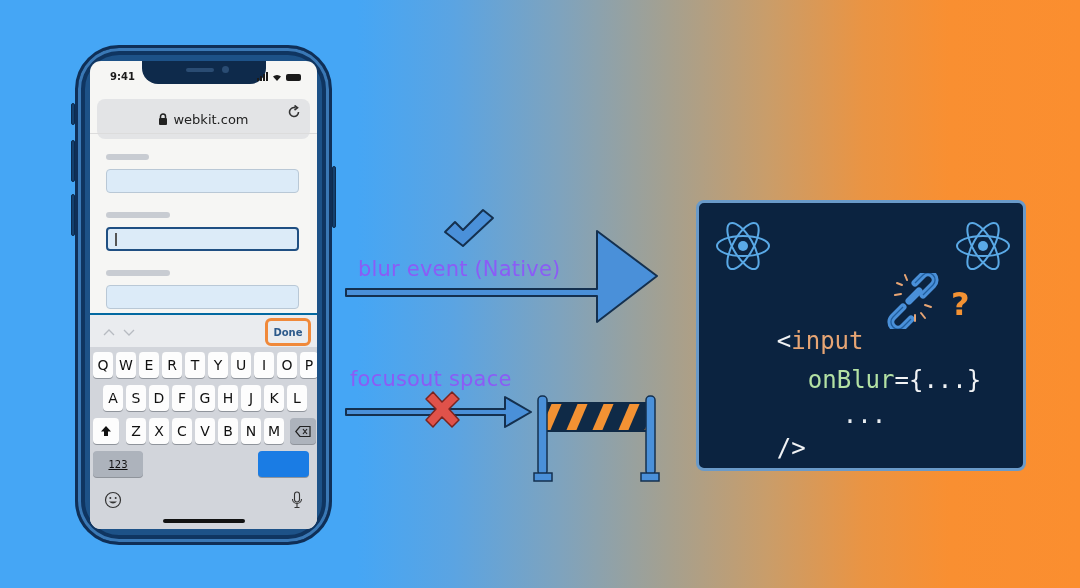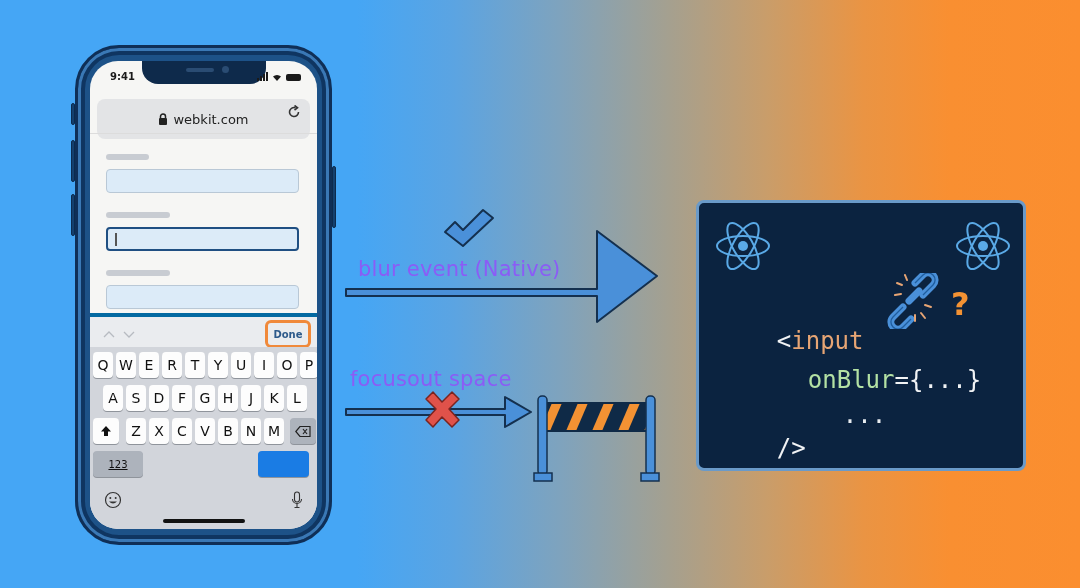--- a/index.html
+++ b/index.html
@@ -14,21 +14,21 @@
   .phone {
     position: absolute; left: 75px; top: 45px; width: 257px; height: 500px;
     border-radius: 44px;
     background: #1d5288;
     border: 3px solid #0f2f57;
     box-shadow: inset 0 0 0 3px #3a78b5, inset 0 0 0 7px #0f3561;
   }
   .side-btn { position: absolute; background: #14406e; border: 1px solid #0c2b4e; border-radius: 2px; }
   .phone-screen {
     position: absolute; left: 12px; top: 13px; right: 12px; bottom: 13px;
-    background: #f6f6f4; border-radius: 28px; overflow: hidden;
+    background: #f6f6f4; border-radius: 11px; overflow: hidden;
   }
   .notch {
     position: absolute; left: 50%; top: 0; transform: translateX(-50%);
     width: 124px; height: 23px; background: #0e2a4b; border-radius: 0 0 16px 16px;
   }
   .notch .speaker { position: absolute; left: 44px; top: 7px; width: 28px; height: 4px; background: #2a4c73; border-radius: 2px; }
   .notch .camera { position: absolute; left: 80px; top: 5px; width: 7px; height: 7px; background: #2a4c73; border-radius: 50%; }
   .status-time { position: absolute; left: 20px; top: 10px; font-size: 10px; font-weight: bold; color: #1a1a1a; }
   .status-icons { position: absolute; right: 16px; top: 11px; display: flex; gap: 4px; align-items: flex-end; }
   .sig { display: flex; gap: 1px; align-items: flex-end; }
@@ -49,21 +49,21 @@
   .form-label { position: absolute; left: 16px; height: 6px; background: #c8ccd2; border-radius: 3px; }
   .form-input {
     position: absolute; left: 16px; right: 18px; height: 24px;
     background: #dcebf8; border: 1px solid #b9c8d6; border-radius: 4px;
   }
   .form-input.focused { border: 2px solid #1f4f82; }
   .caret { position: absolute; left: 7px; top: 4px; width: 2px; height: 13px; background: #555; }
 
   .kb-toolbar {
     position: absolute; left: 0; right: 0; top: 252px; height: 34px;
-    background: #eaecef; border-top: 4px solid #0369a1;
+    background: #eaecef; border-top: 2px solid #0369a1;
   }
   .kb-arrow { position: absolute; top: 10px; width: 14px; height: 14px; }
   .done-btn {
     position: absolute; right: 6px; top: 3px; width: 46px; height: 28px;
     border: 3px solid #f0893a; border-radius: 6px; background: #eaecef;
     font-size: 10px; font-weight: bold; color: #2d5a8b;
     display: flex; align-items: center; justify-content: center;
   }
 
   .keyboard {

